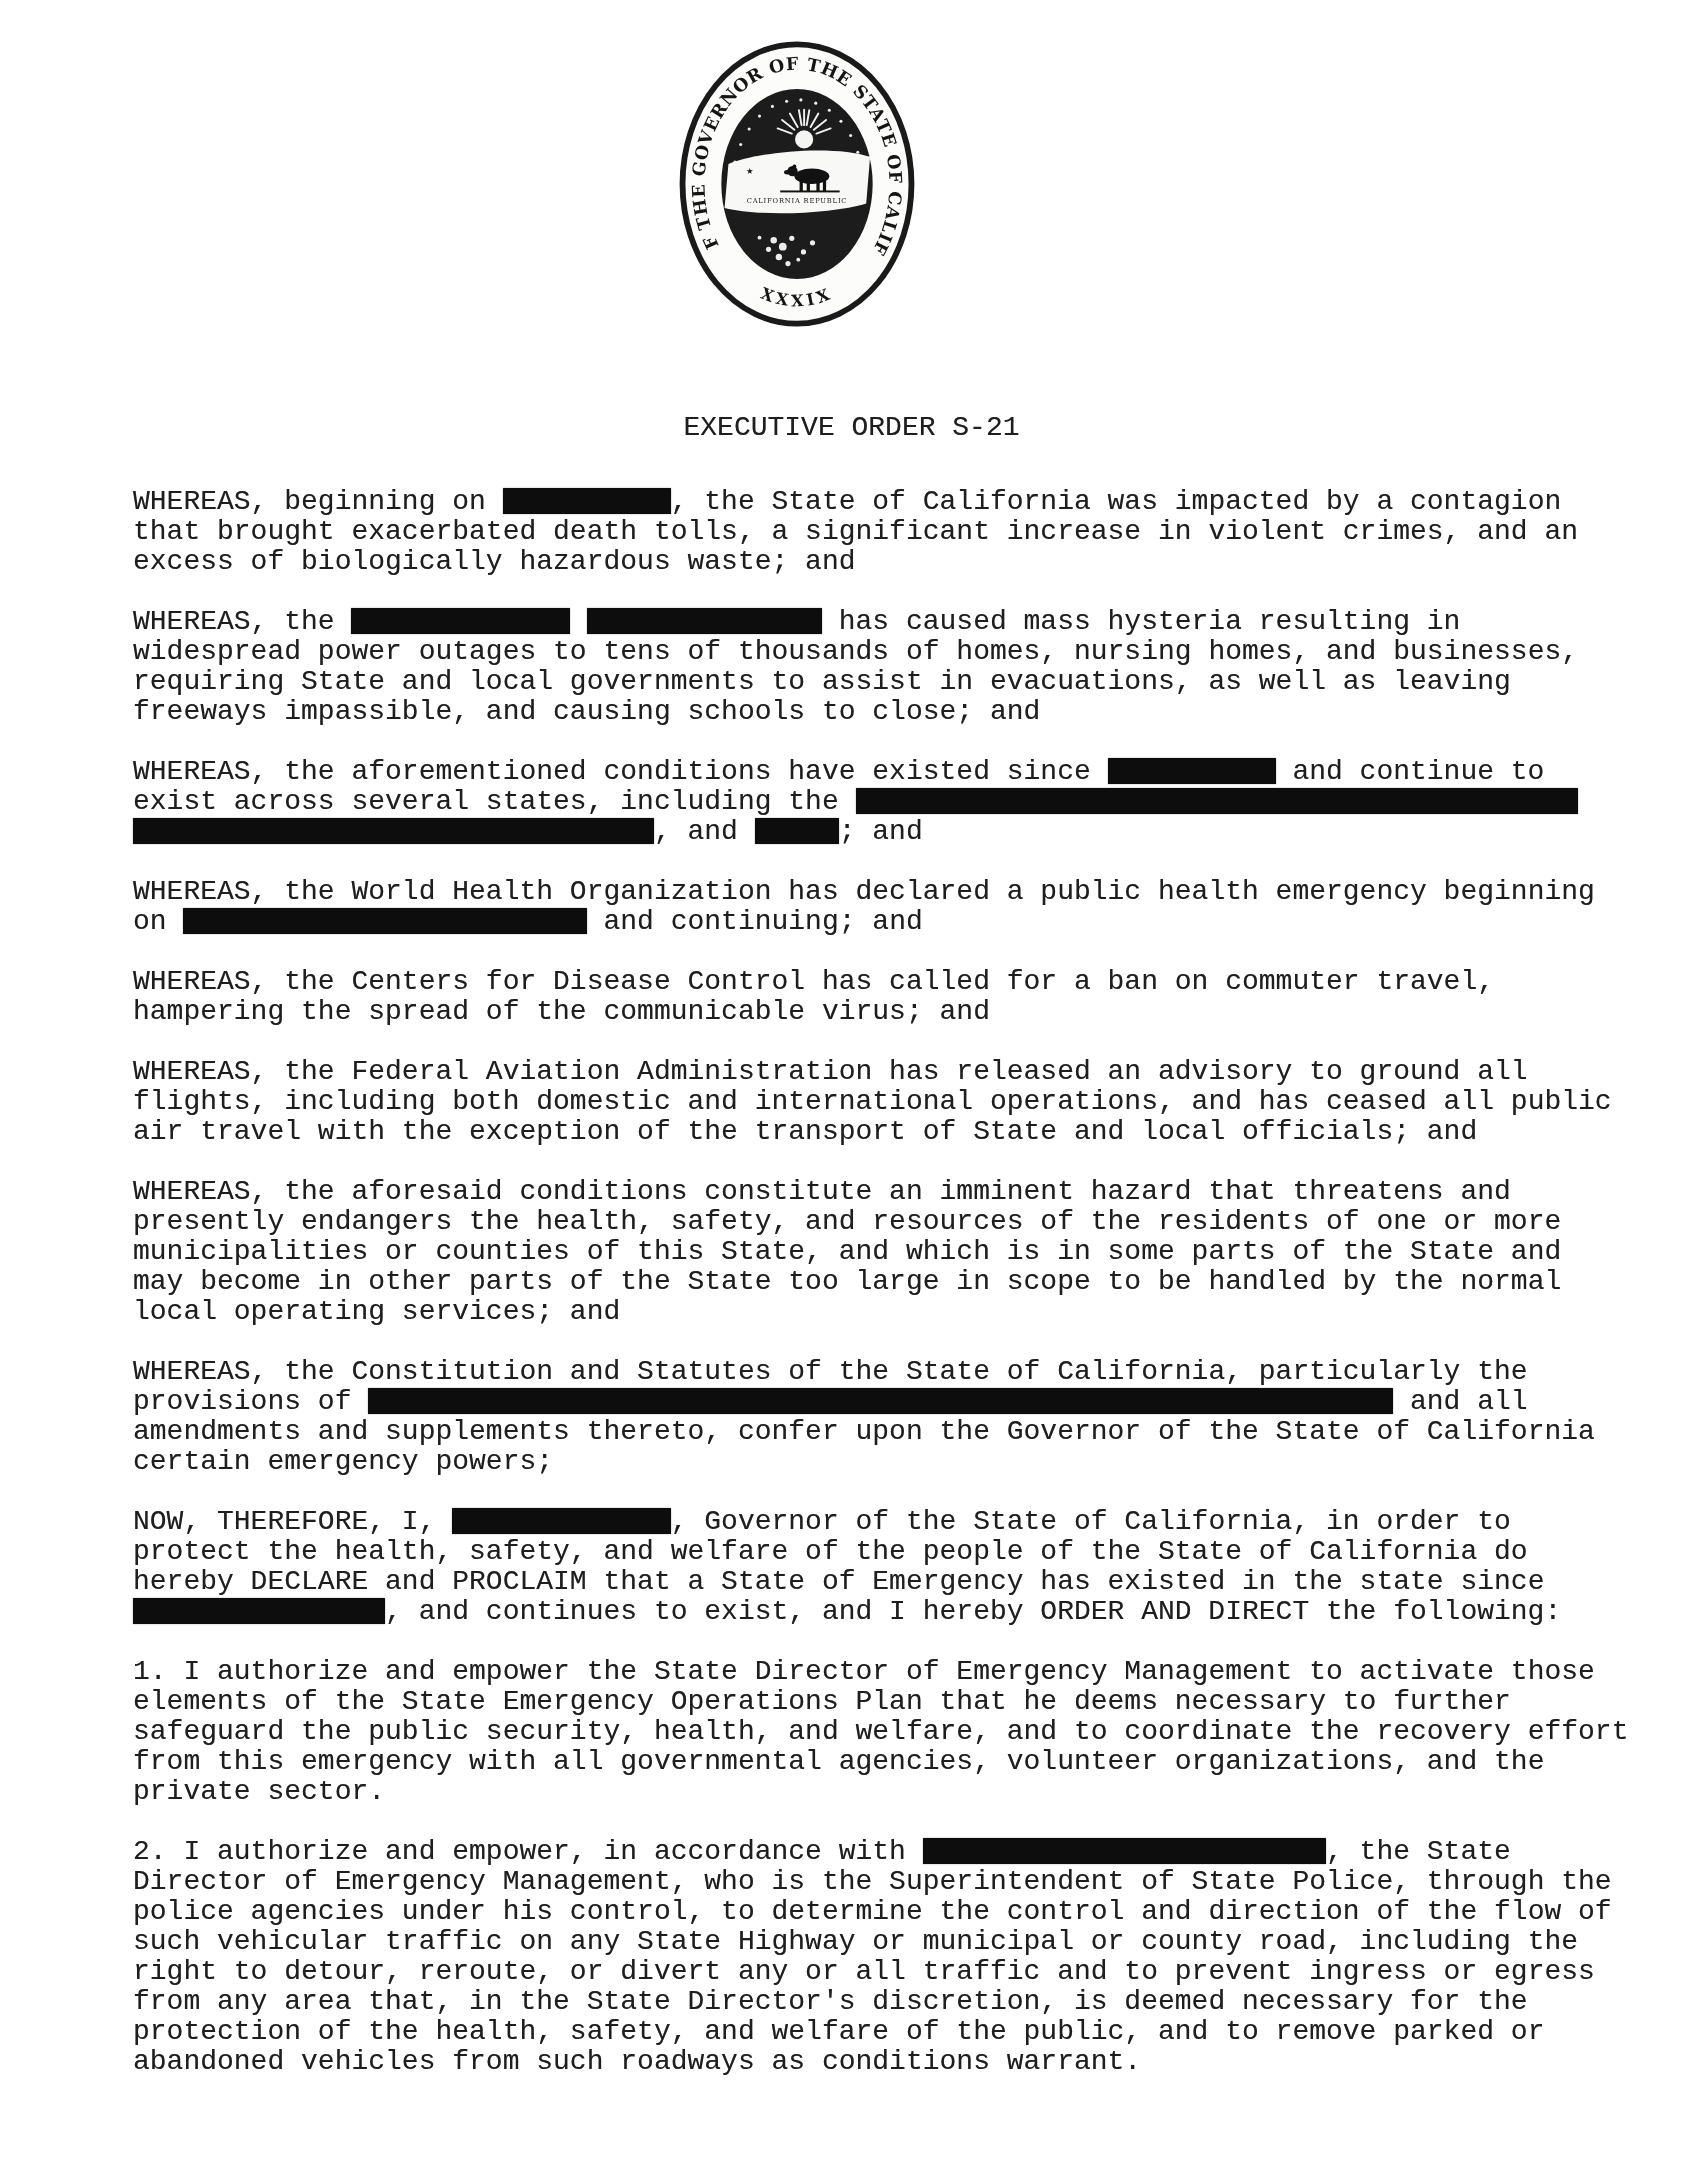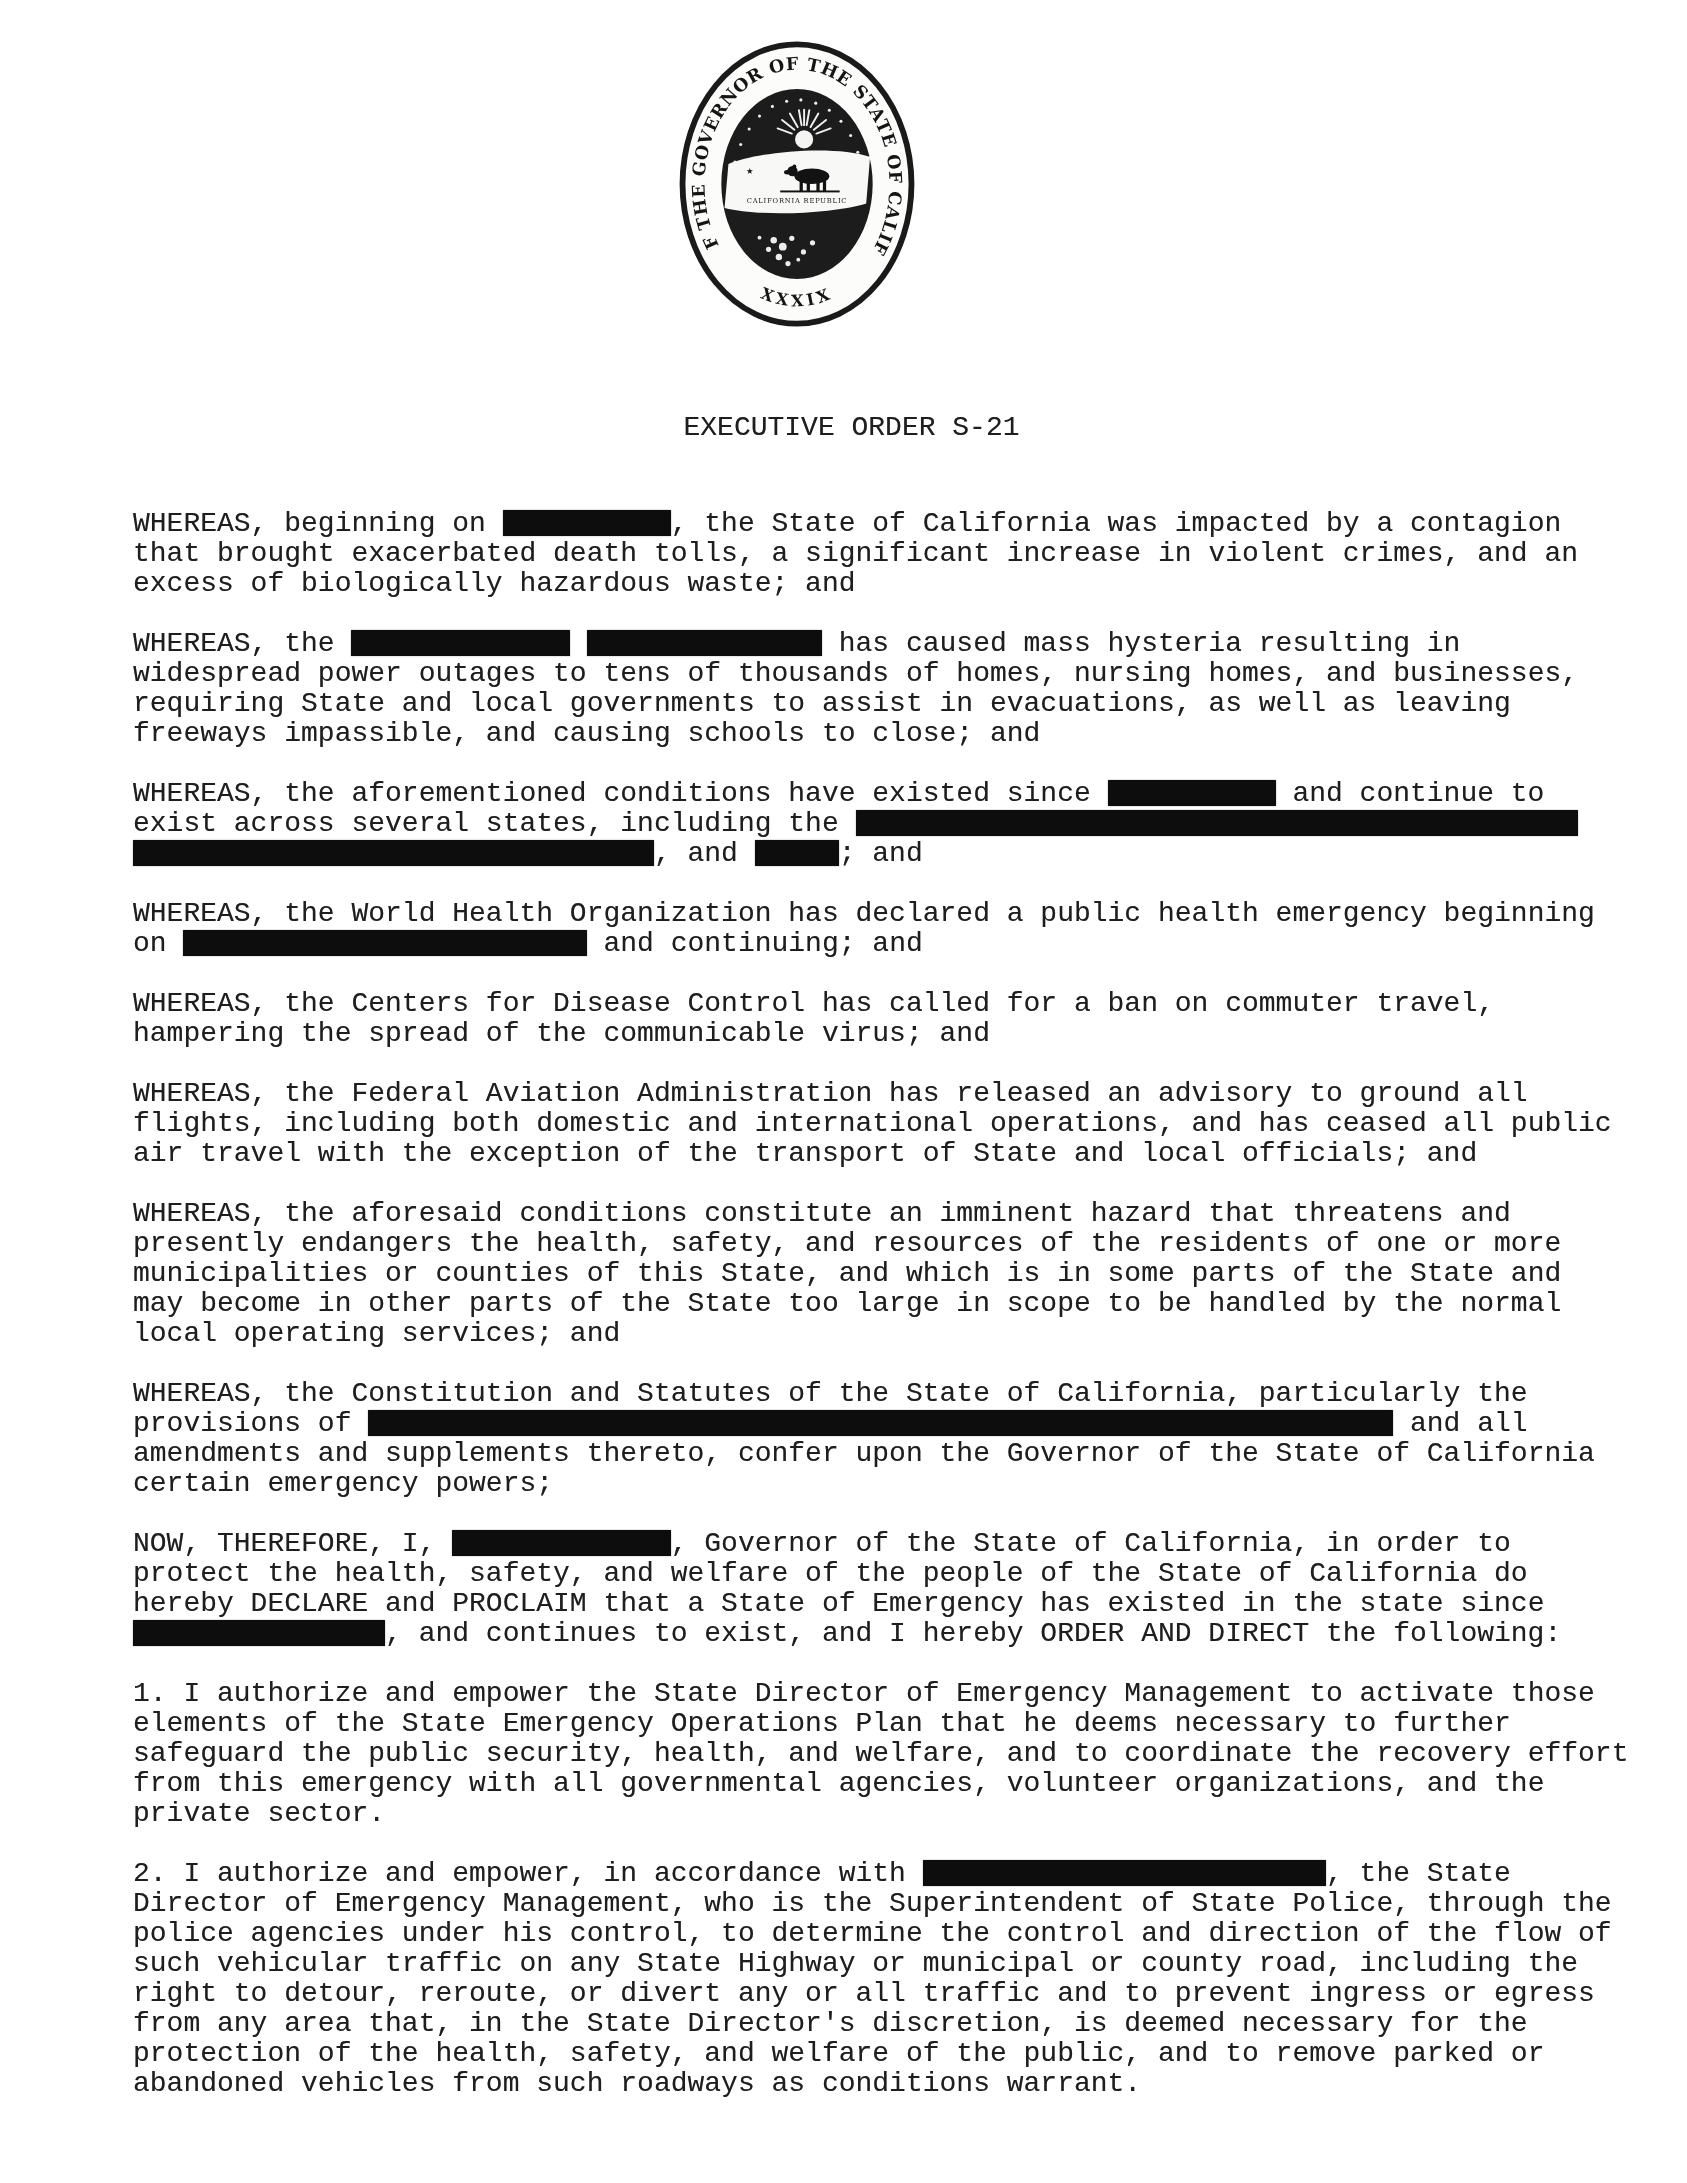--- a/index.html
+++ b/index.html
@@ -24,21 +24,21 @@
     position: absolute;
     top: 413px; left: 8px; width: 1687px;
     text-align: center;
     font-size: 28px; line-height: 30px;
     white-space: pre;
     color: #1e1e1e;
     text-shadow: 0 0 0.6px rgba(20,20,20,0.45);
   }
   .doc-body {
     position: absolute;
-    left: 133px; top: 509px;
+    left: 133px; top: 487px;
     width: 1529px;
     font-size: 28px; line-height: 30px;
     white-space: pre;
     color: #1e1e1e;
     text-shadow: 0 0 0.6px rgba(20,20,20,0.40);
   }
   .paragraph { margin: 0 0 30px 0; }
   .line { height: 30px; }
   .redaction {
     display: inline-block;

